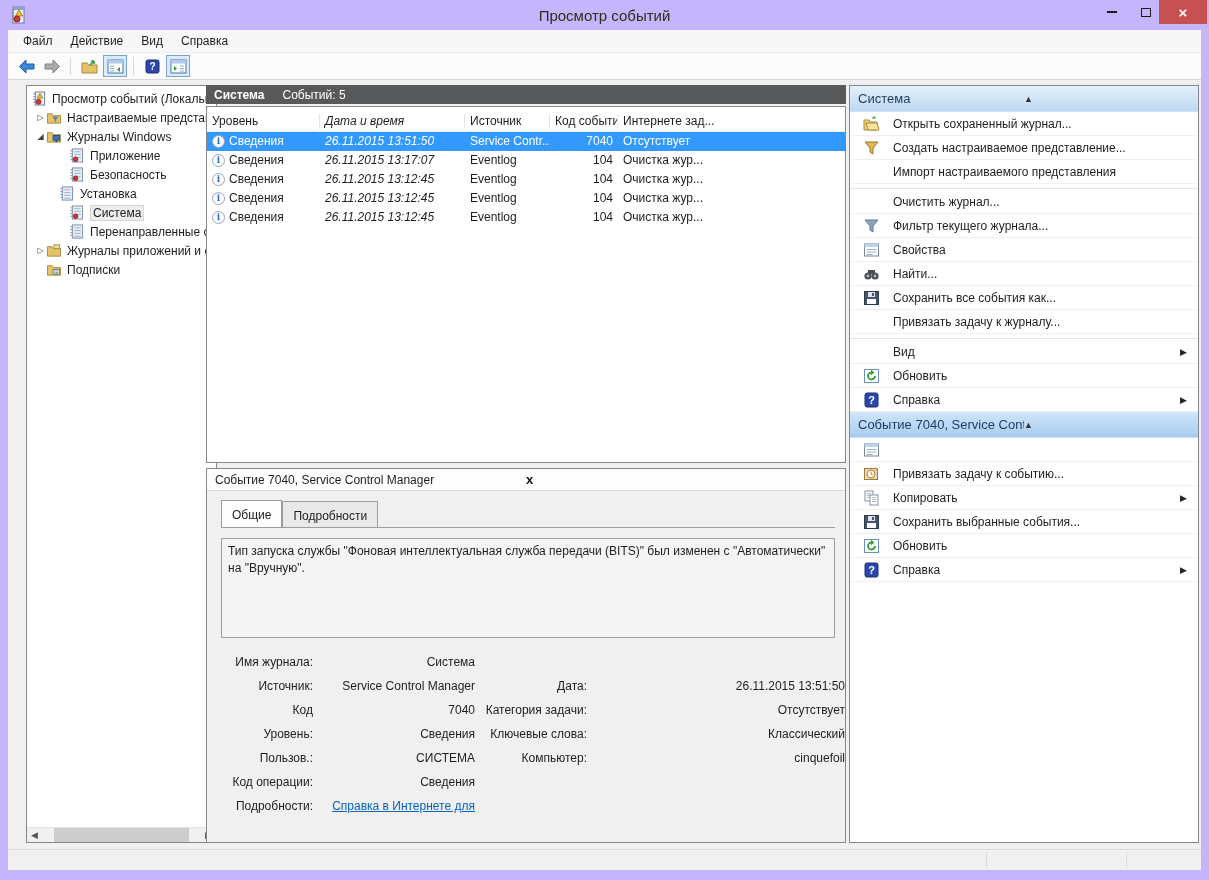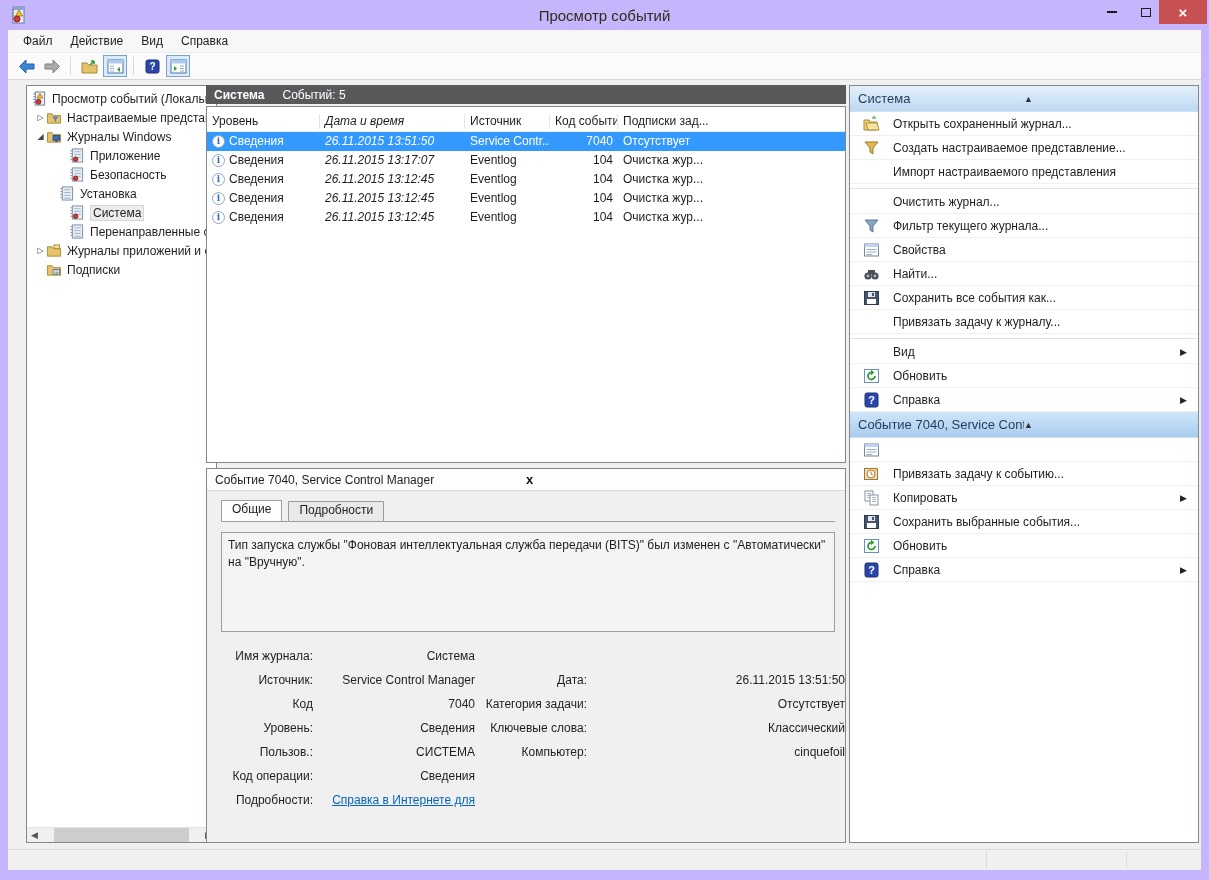--- a/index.html
+++ b/index.html
@@ -56,21 +56,21 @@
   .c4v { text-align:right; }
   .lvl { display:flex; align-items:center; gap:4px; }
   .info-ic { width:13px; height:13px; border-radius:50%; background:#fff; border:1px solid #94a7c6; color:#2f6fd0; font-size:9px; font-weight:bold; line-height:11px; text-align:center; flex:none; font-family:"DejaVu Serif",serif; }
 
   
   .detail-box { flex:1; margin-top:5px; background:#f0f0f0; border:1px solid #828790; overflow:hidden; display:flex; flex-direction:column; }
   .dtitle { height:22px; background:#fdfdfd; border-bottom:1px solid #d8d8d8; display:flex; align-items:center; padding:0 8px; }
   .dtitle span { flex:1; }
   .dclose { font-weight:bold; font-size:13px; color:#111; }
   .tabs { display:flex; padding:9px 0 0 14px; }
-  .tab { padding:1px 10px 4px; border:1px solid #9d9d9d; border-bottom:none; background:#e9e9e9; margin-right:6px; position:relative; top:1px; }
+  .tab { padding:7px 10px 4px; border:1px solid #9d9d9d; border-bottom:none; background:#e9e9e9; margin-right:0; position:relative; top:1px; }
   .tab.active { background:#fdfdfd; z-index:2; padding-bottom:5px; top:0; }
   .tabline { border-top:1px solid #9d9d9d; margin:0 10px 0 14px; position:relative; z-index:1; }
   .desc { margin:10px 10px 12px 14px; height:100px; border:1px solid #9d9d9d; background:#f4f4f4; padding:4px 6px; line-height:17px; }
   .fields { padding-left:14px; }
   .frow { display:grid; grid-template-columns:92px 162px 112px 1fr; height:24px; align-items:center;text-align:right; }
   .flink { color:#0563c1; text-decoration:underline; }
 
   
   .actions-panel { position:absolute; right:2px; width:350px; top:5px; bottom:6px; background:#fff; border:1px solid #828790; display:flex; flex-direction:column; overflow:hidden; }
   .ahead { height:20px; background:#f2f2f2; border-bottom:1px solid #9aa0a6; display:flex; align-items:center; padding-left:8px; font-weight:bold; }
@@ -277,21 +277,21 @@
           <b>Система</b>
           <span>Событий: 5</span>
         </div>
 
         <div class="list-box">
           <div class="cols">
             <div class="col c1">Уровень</div>
             <div class="col c2">Дата и время</div>
             <div class="col c3">Источник</div>
             <div class="col c4">Код события</div>
-            <div class="col c5">Подписки зад...</div>
+            <div class="col c5">Интернете зад...</div>
           </div>
 
           <div class="erow sel">
             <div class="col c1 lvl">
                 <span class="info-ic">i</span>
                 <span>Сведения</span>
               </div>
             <div class="col c2">26.11.2015 13:51:50</div>
             <div class="col c3">Service Contr...</div>
             <div class="col c4 c4v">7040</div>

